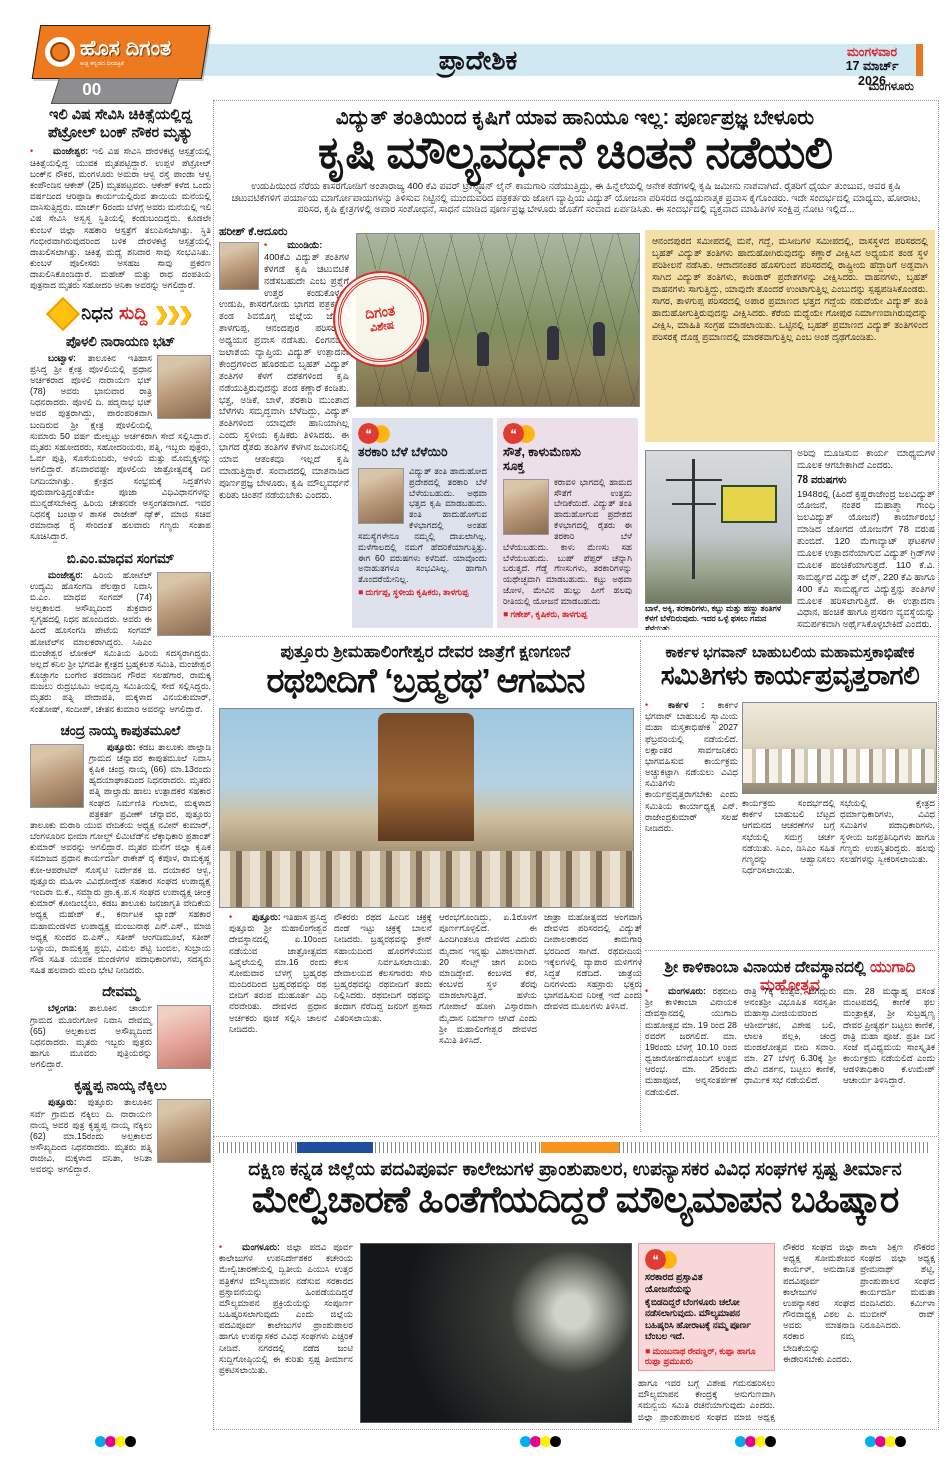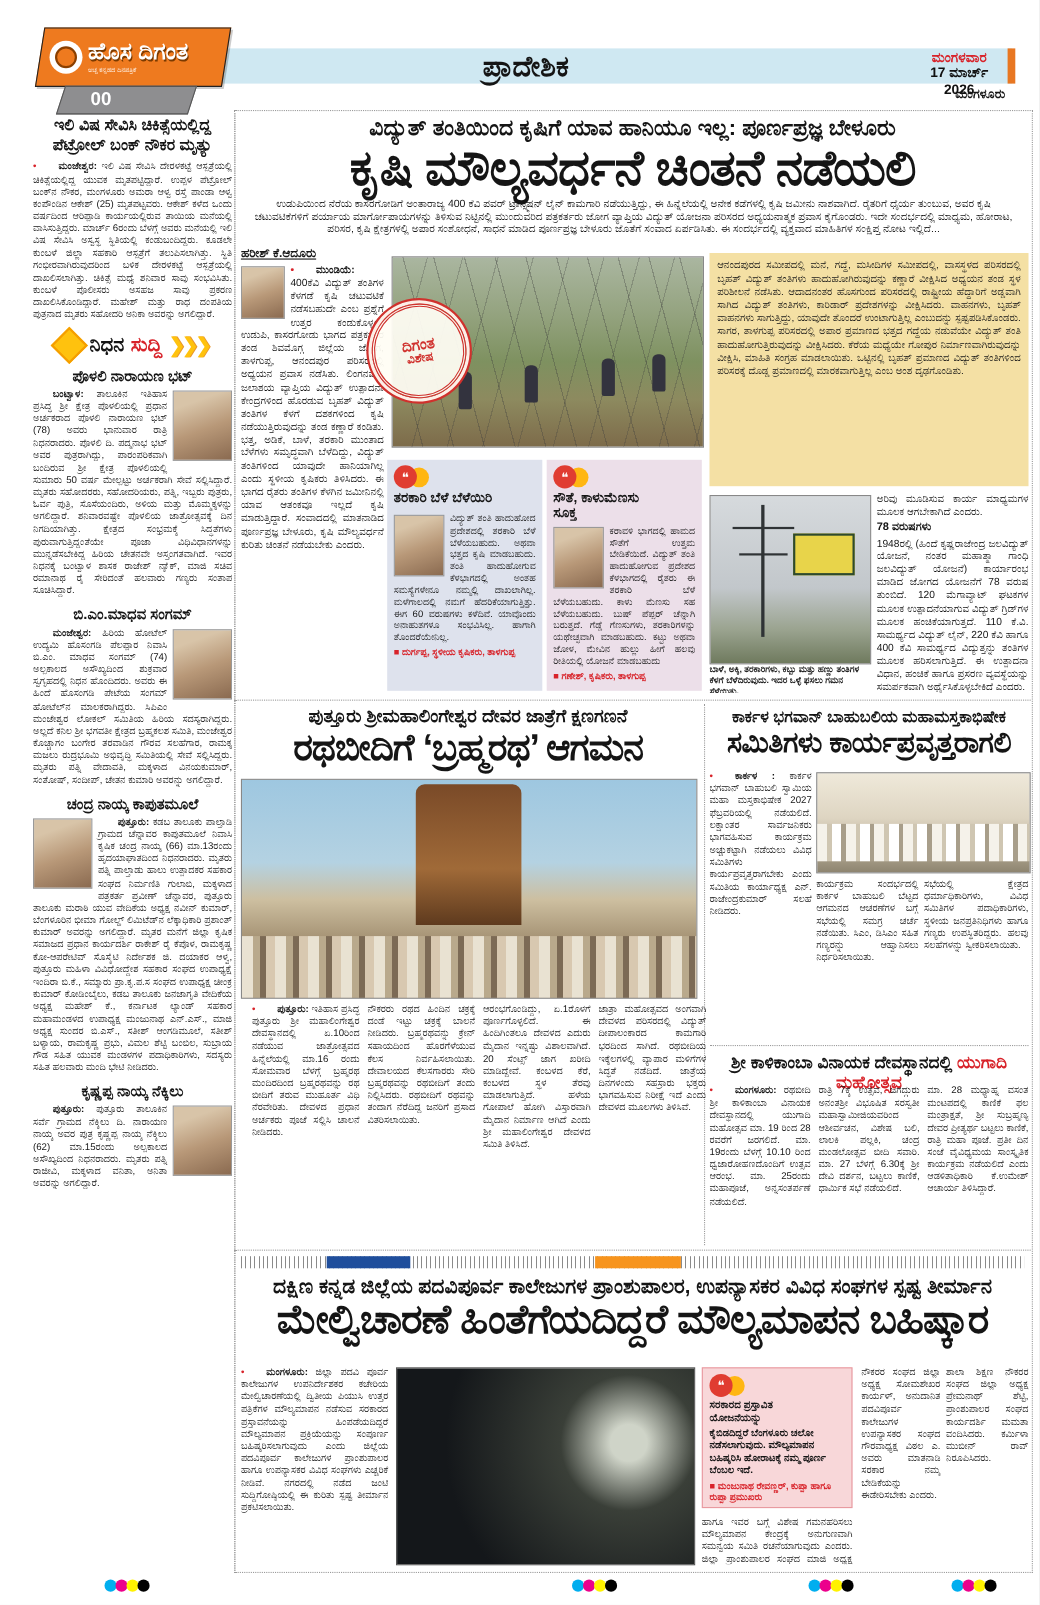--- a/index.html
+++ b/index.html
@@ -52,21 +52,21 @@
   .obit-name{font-size:13.5px;font-weight:bold;text-align:center;margin:8px 0 3px;}
   .port{width:52px;height:62px;background:linear-gradient(160deg,#d8c4a8 20%,#b89878 55%,#8a6a50 100%);border:1px solid #999;}
   .fl-r{float:right;margin:2px 0 3px 5px;}
   .fl-l{float:left;margin:2px 5px 3px 0;}
   .port-f{background:linear-gradient(160deg,#f0d0c0 15%,#e8a8a0 50%,#c07868 100%);}
 
   
   .kicker1{left:219px;top:106px;width:712px;font-size:20px;font-weight:bold;}
   .headline1{left:219px;top:127px;width:712px;font-size:45px;font-weight:bold;letter-spacing:-1px;}
   .intro1{left:228px;top:180px;width:696px;height:44px;font-size:9.6px;line-height:1.2;text-align:center;}
-  .byline1{left:219px;top:225px;font-size:11px;font-weight:bold;text-decoration:underline;}
+  .byline1{left:219px;top:225px;font-size:11px;font-weight:bold;}
   .lead-col1{left:219px;top:240px;width:130px;height:392px;}
   .mainphoto{left:356px;top:233px;width:282px;height:172px;border:1px solid #888;
      background:linear-gradient(180deg,#aab6a0 0%,#94a37f 30%,#7e9160 55%,#8d8a5f 75%,#7d6b4a 100%);}
   .lattice{position:absolute;inset:0;background:
      repeating-linear-gradient(75deg,transparent 0 26px,#3c3c3c55 26px 27px),
      repeating-linear-gradient(105deg,transparent 0 30px,#3c3c3c44 30px 31px);}
   .figure{position:absolute;bottom:34px;width:12px;height:34px;border-radius:5px 5px 2px 2px;background:#33333e;}
   .stamp{left:338px;top:276px;width:80px;height:80px;border-radius:50%;background:#fffdf4ee;
      border:3px double #d0312d;box-shadow:0 0 0 3px #fffdf4ee,0 0 0 5px #d0312d;
      display:flex;flex-direction:column;align-items:center;justify-content:center;transform:rotate(-8deg);}
@@ -212,20 +212,28 @@
 
     <div>
       <div class="obit-name">ಚಂದ್ರ ನಾಯ್ಕ ಕಾಪುತಮೂಲೆ</div>
       <div class="body-xs j">
         <span class="port fl-l"></span>
         <b class="dl">ಪುತ್ತೂರು:</b>
         <span>ಕಡಬ ತಾಲೂಕು ಪಾಲ್ತಾಡಿ ಗ್ರಾಮದ ಚೆನ್ನಾವರ ಕಾಪುತಮೂಲೆ ನಿವಾಸಿ ಕೃಷಿಕ ಚಂದ್ರ ನಾಯ್ಕ (66) ಮಾ.13ರಂದು ಹೃದಯಾಘಾತದಿಂದ ನಿಧನರಾದರು. ಮೃತರು ಪತ್ನಿ ಪಾಲ್ತಾಡು ಹಾಲು ಉತ್ಪಾದಕರ ಸಹಕಾರ ಸಂಘದ ನಿರ್ಮಣಿತಿ ಗುಲಾಬಿ, ಮಕ್ಕಳಾದ ಪತ್ರಕರ್ತ ಪ್ರವೀಣ್ ಚೆನ್ನಾವರ, ಪುತ್ತೂರು ತಾಲೂಕು ಮರಾಠಿ ಯುವ ವೇದಿಕೆಯ ಅಧ್ಯಕ್ಷ ನವೀನ್ ಕುಮಾರ್, ಬೆಂಗಳೂರಿನ ಭೀಮಾ ಗೋಲ್ಡ್ ಲಿಮಿಟೆಡ್‌ನ ಲೆಕ್ಕಾಧಿಕಾರಿ ಪ್ರಶಾಂತ್ ಕುಮಾರ್ ಅವರನ್ನು ಅಗಲಿದ್ದಾರೆ. ಮೃತರ ಮನೆಗೆ ಜಿಲ್ಲಾ ಕೃಷಿಕ ಸಮಾಜದ ಪ್ರಧಾನ ಕಾರ್ಯದರ್ಶಿ ರಾಕೇಶ್ ರೈ ಕೆಪೊಳ, ರಾಮಕೃಷ್ಣ ಕೋ-ಆಪರೇಟಿವ್ ಸೊಸೈಟಿ ನಿರ್ದೇಶಕ ಜಿ. ದಯಾಕರ ಆಳ್ವ, ಪುತ್ತೂರು ಮಹಿಳಾ ವಿವಿಧೋದ್ದೇಶ ಸಹಕಾರ ಸಂಘದ ಉಪಾಧ್ಯಕ್ಷೆ ಇಂದಿರಾ ಬಿ.ಕೆ., ಸಮ್ಮಾರು ಪ್ರಾ.ಕೃ.ಪ.ಸ ಸಂಘದ ಉಪಾಧ್ಯಕ್ಷ ಚೀಂಕ್ರ ಕುಮಾರ್ ಕೋಡಿಂಬೈಲು, ಕಡಬ ತಾಲೂಕು ಜನಜಾಗೃತಿ ವೇದಿಕೆಯ ಅಧ್ಯಕ್ಷ ಮಹೇಶ್ ಕೆ., ಕರ್ನಾಟಕ ಲ್ಯಾಂಡ್ ಸಹಕಾರ ಮಹಾಮಂಡಳದ ಉಪಾಧ್ಯಕ್ಷ ಮಂಜುನಾಥ ಎನ್.ಎಸ್., ಮಾಜಿ ಅಧ್ಯಕ್ಷ ಸುಂದರ ಬಿ.ಎಸ್., ಸತೀಶ್ ಆಂಗಡಿಮೂಲೆ, ಸತೀಶ್ ಬಳ್ಯಾಯ, ರಾಮಕೃಷ್ಣ ಪ್ರಭು, ವಿಮಲ ಶೆಟ್ಟಿ ಬಂಬಿಲ, ಸುಬ್ರಾಯ ಗೌಡ ಸಹಿತ ಯುವಕ ಮಂಡಳಗಳ ಪದಾಧಿಕಾರಿಗಳು, ಸದಸ್ಯರು ಸಹಿತ ಹಲವಾರು ಮಂದಿ ಭೇಟಿ ನೀಡಿದರು.</span>
       </div>
     </div>
 
+    <div>
+      <div class="obit-name">ದೇವಮ್ಮ</div>
+      <div class="body-xs j">
+        <span class="port port-f fl-r"></span>
+        <b class="dl">ಬೆಳ್ತಂಗಡಿ:</b>
+        <span>ತಾಲೂಕಿನ ಚಾರ್ಯ ಗ್ರಾಮದ ಮೂರುಗೋಳಿ ನಿವಾಸಿ ದೇವಮ್ಮ (65) ಅಲ್ಪಕಾಲದ ಅಸೌಖ್ಯದಿಂದ ನಿಧನರಾದರು. ಮೃತರು ಇಬ್ಬರು ಪುತ್ರರು ಹಾಗೂ ಮೂವರು ಪುತ್ರಿಯರನ್ನು ಅಗಲಿದ್ದಾರೆ.</span>
+      </div>
+    </div>
 
     <div>
       <div class="obit-name">ಕೃಷ್ಣಪ್ಪ ನಾಯ್ಕ ನೆಕ್ಕಿಲು</div>
       <div class="body-xs j">
         <span class="port fl-r"></span>
         <b class="dl">ಪುತ್ತೂರು:</b>
         <span>ಪುತ್ತೂರು ತಾಲೂಕಿನ ಸರ್ವೆ ಗ್ರಾಮದ ನೆಕ್ಕಿಲು ದಿ. ನಾರಾಯಣ ನಾಯ್ಕ ಅವರ ಪುತ್ರ ಕೃಷ್ಣಪ್ಪ ನಾಯ್ಕ ನೆಕ್ಕಿಲು (62) ಮಾ.15ರಂದು ಅಲ್ಪಕಾಲದ ಅಸೌಖ್ಯದಿಂದ ನಿಧನರಾದರು. ಮೃತರು ಪತ್ನಿ ರಾಜೀವಿ, ಮಕ್ಕಳಾದ ವನಿತಾ, ಅನಿತಾ ಅವರನ್ನು ಅಗಲಿದ್ದಾರೆ.</span>
       </div>
     </div>
   </div>

